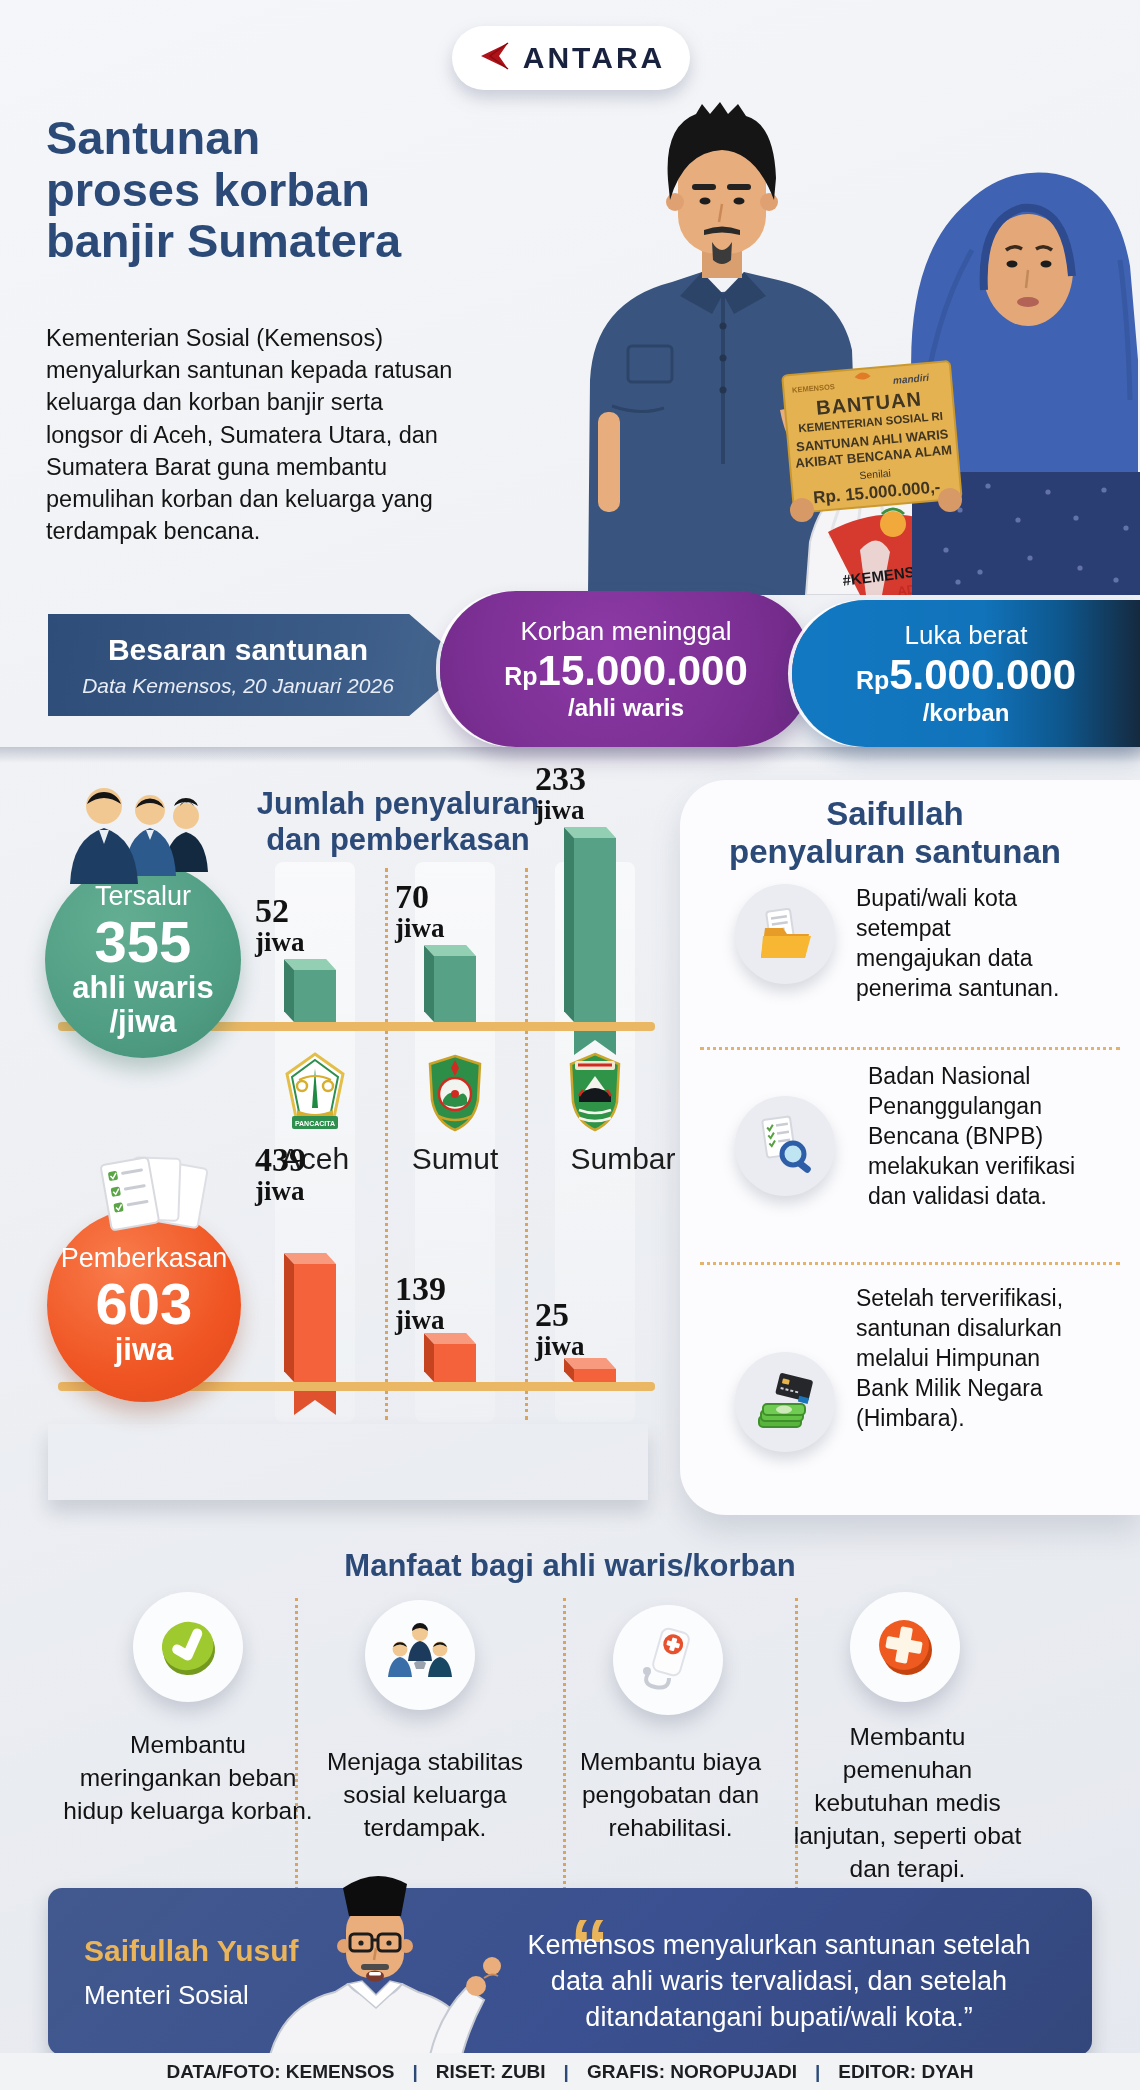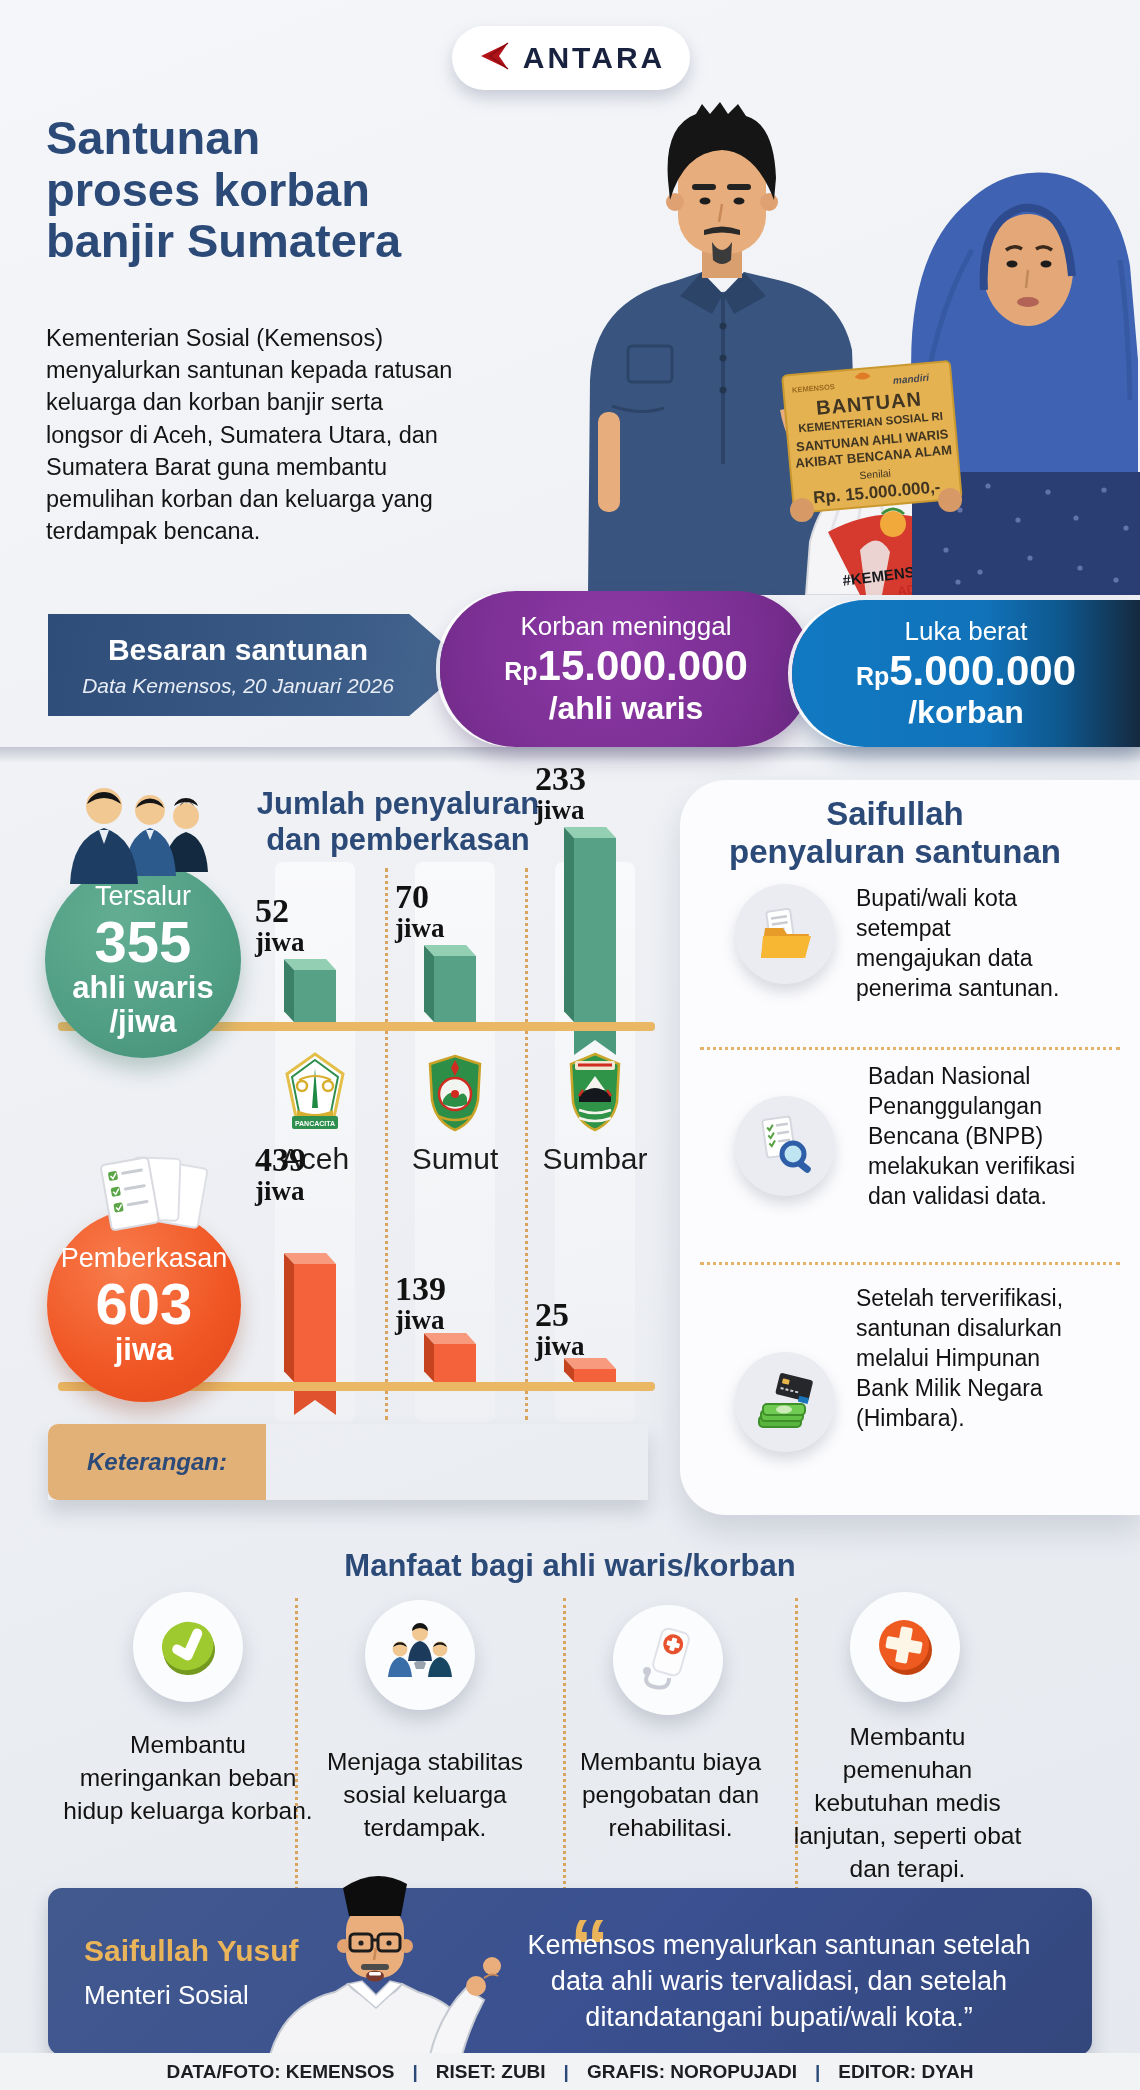--- a/index.html
+++ b/index.html
@@ -29,21 +29,21 @@
   .badge{display:flex;flex-direction:column;justify-content:center;align-items:center;text-align:center;color:#fff;}
   .badge-purple{left:440px;top:591px;width:372px;height:156px;border-radius:76px;z-index:6;
     background:radial-gradient(circle at 45% 35%,#8d3aa6,#7b2f93 60%,#6b2781);
     box-shadow:-4px 0 0 rgba(255,255,255,.85),0 12px 20px rgba(80,60,110,.30);}
   .badge-blue{left:792px;top:600px;width:348px;height:147px;border-radius:74px 0 0 74px;z-index:7;
     background:linear-gradient(90deg,#1179c2 0%,#1173ba 55%,#0e568c 78%,#15293f 100%);
     box-shadow:-4px 0 0 rgba(255,255,255,.9),0 12px 20px rgba(40,70,110,.30);}
   .badge-label{font-size:26px;font-weight:400;}
   .badge-amount{font-size:42px;font-weight:bold;line-height:1.12;}
   .badge-amount .rp{font-size:25px;font-weight:bold;}
-  .badge-unit{font-size:32px;font-weight:bold;}
+  .badge-unit{font-size:24px;font-weight:bold;}
   
   .col-strip{top:862px;width:80px;height:560px;z-index:1;border-radius:8px;
     background:linear-gradient(rgba(255,255,255,.62),rgba(255,255,255,.18));}
   .vdot{border-left:3px dotted #d9a55e;width:0;z-index:1;}
   .chart-title{left:248px;top:786px;width:300px;text-align:center;font-size:31px;line-height:1.15;font-weight:bold;color:#2c4a78;}
   .baseline{height:9px;background:#eab864;border-radius:4px;z-index:2;}
   .circle{border-radius:50%;display:flex;flex-direction:column;align-items:center;justify-content:center;text-align:center;color:#fff;z-index:5;}
   .circle-green{left:45px;top:862px;width:196px;height:196px;
     background:radial-gradient(circle at 38% 30%,#63ae93,#4f9d83 62%,#448d74);
     box-shadow:0 12px 20px rgba(60,110,95,.30);text-align:right;}
@@ -334,21 +334,21 @@
       <rect x="8" y="9" width="40" height="9" rx="2" fill="#efe7d2"></rect>
       <path d="M11,13 L45,13" stroke="#cf2b20" stroke-width="3"></path>
       <path d="M28,24 L38,38 L18,38 Z" fill="#f5f3ee"></path>
       <path d="M12,44 Q28,28 44,44 L44,50 L12,50 Z" fill="#14181c"></path>
       <path d="M12,44 L16,38 M44,44 L40,38" stroke="#cf2b20" stroke-width="2.5"></path>
       <path d="M12,58 Q28,64 44,58 M12,66 Q28,72 44,66" stroke="#f5f3ee" stroke-width="2.5" fill="none"></path>
     </svg>
   </div>
   <div class="prov-label" style="left:245px;">Aceh</div>
   <div class="prov-label" style="left:385px;">Sumut</div>
-  <div class="prov-label" style="left:525px;">Sumbar</div>
+  <div class="prov-label" style="left:553px;">Sumbar</div>
 
   <div class="abs" style="left:95px;top:1150px;z-index:6;">
     <svg width="120" height="110" viewBox="0 0 120 110">
       <g transform="rotate(10 80 55)">
           <rect x="62" y="14" width="44" height="60" rx="4" fill="#ffffff" stroke="#dddfe5" stroke-width="2"></rect>
         </g>
       <g transform="rotate(2 60 50)">
           <rect x="38" y="8" width="46" height="62" rx="4" fill="#ffffff" stroke="#dddfe5" stroke-width="2"></rect>
         </g>
       <g transform="rotate(-10 40 50)">
@@ -392,21 +392,20 @@
       <i class="top"></i>
       <i class="side"></i>
     </div>
   <div class="bar bar-orange" style="left:574px;top:1369px;height:13px;">
       <i class="top"></i>
       <i class="side"></i>
     </div>
   <div class="tail tail-orange" style="left:294px;top:1391px;"></div>
 
   <div class="abs ket">
-    <div class="ket-left">Keterangan:</div>
   </div>
 
   <div class="abs panel"></div>
   <div class="abs mek-title">
     <div>Saifullah</div>
     <div>penyaluran santunan</div>
   </div>
 
   <div class="mek-icon" style="top:884px;">
     <svg width="64" height="60" viewBox="0 0 64 60">

